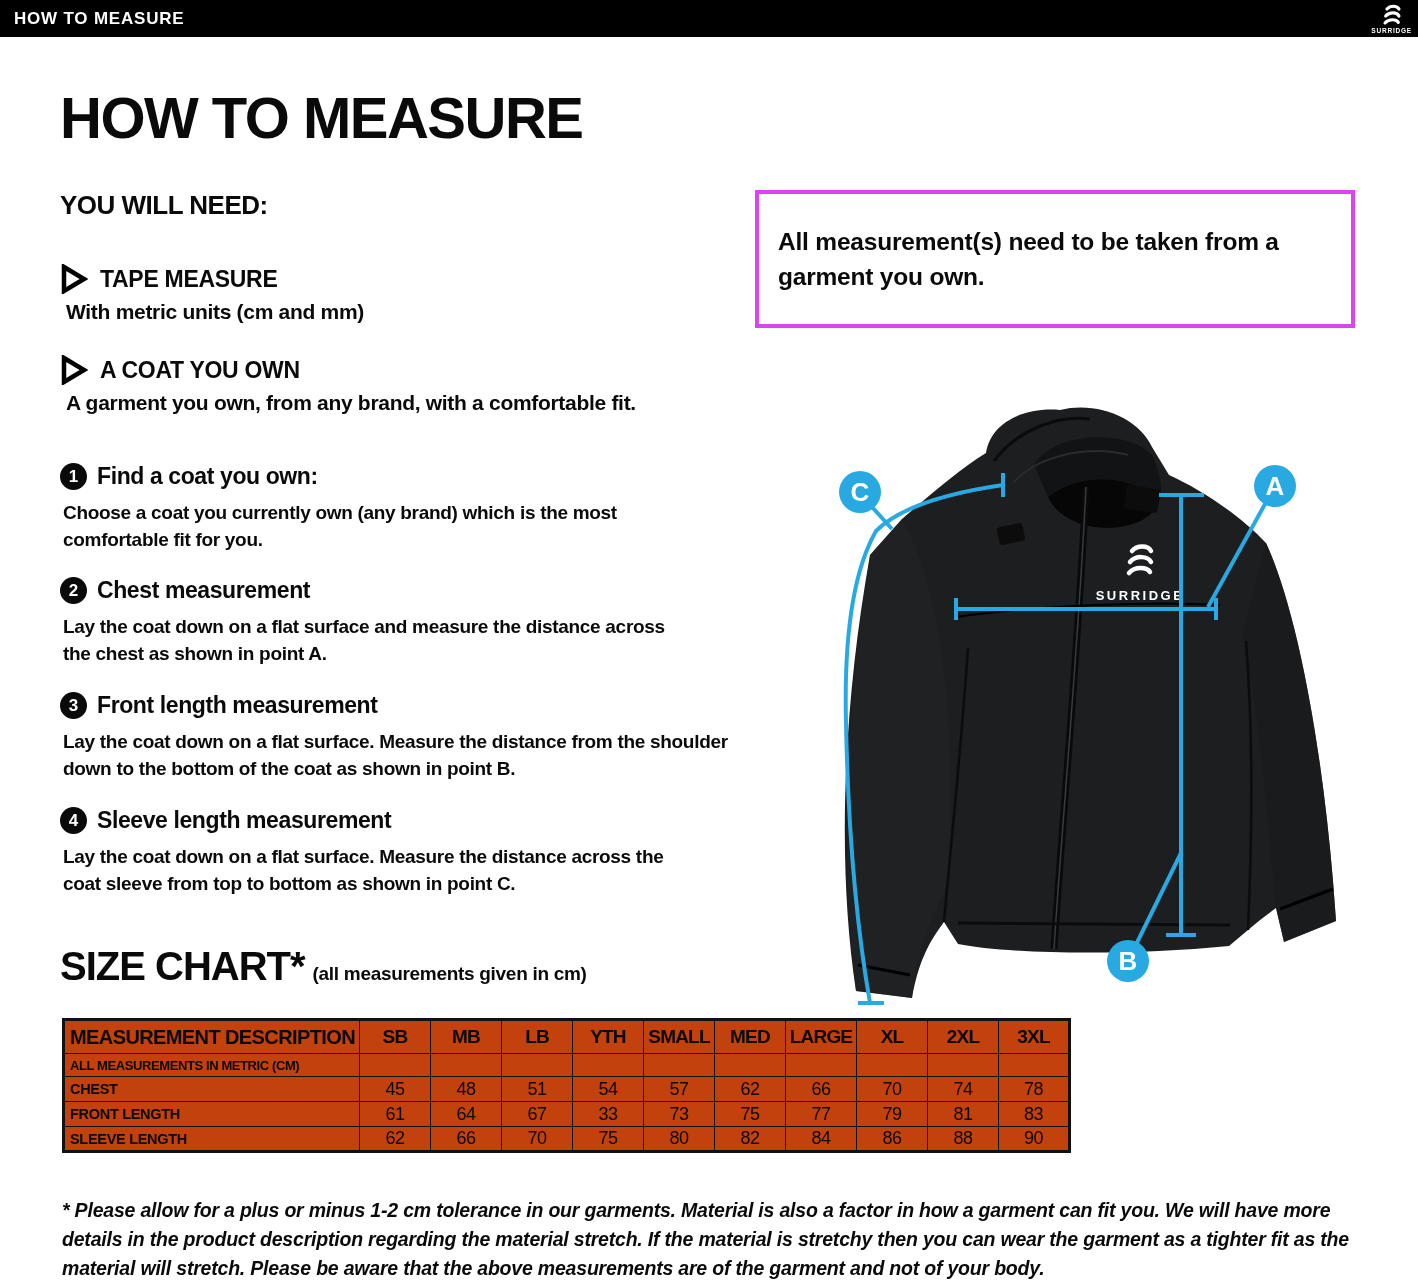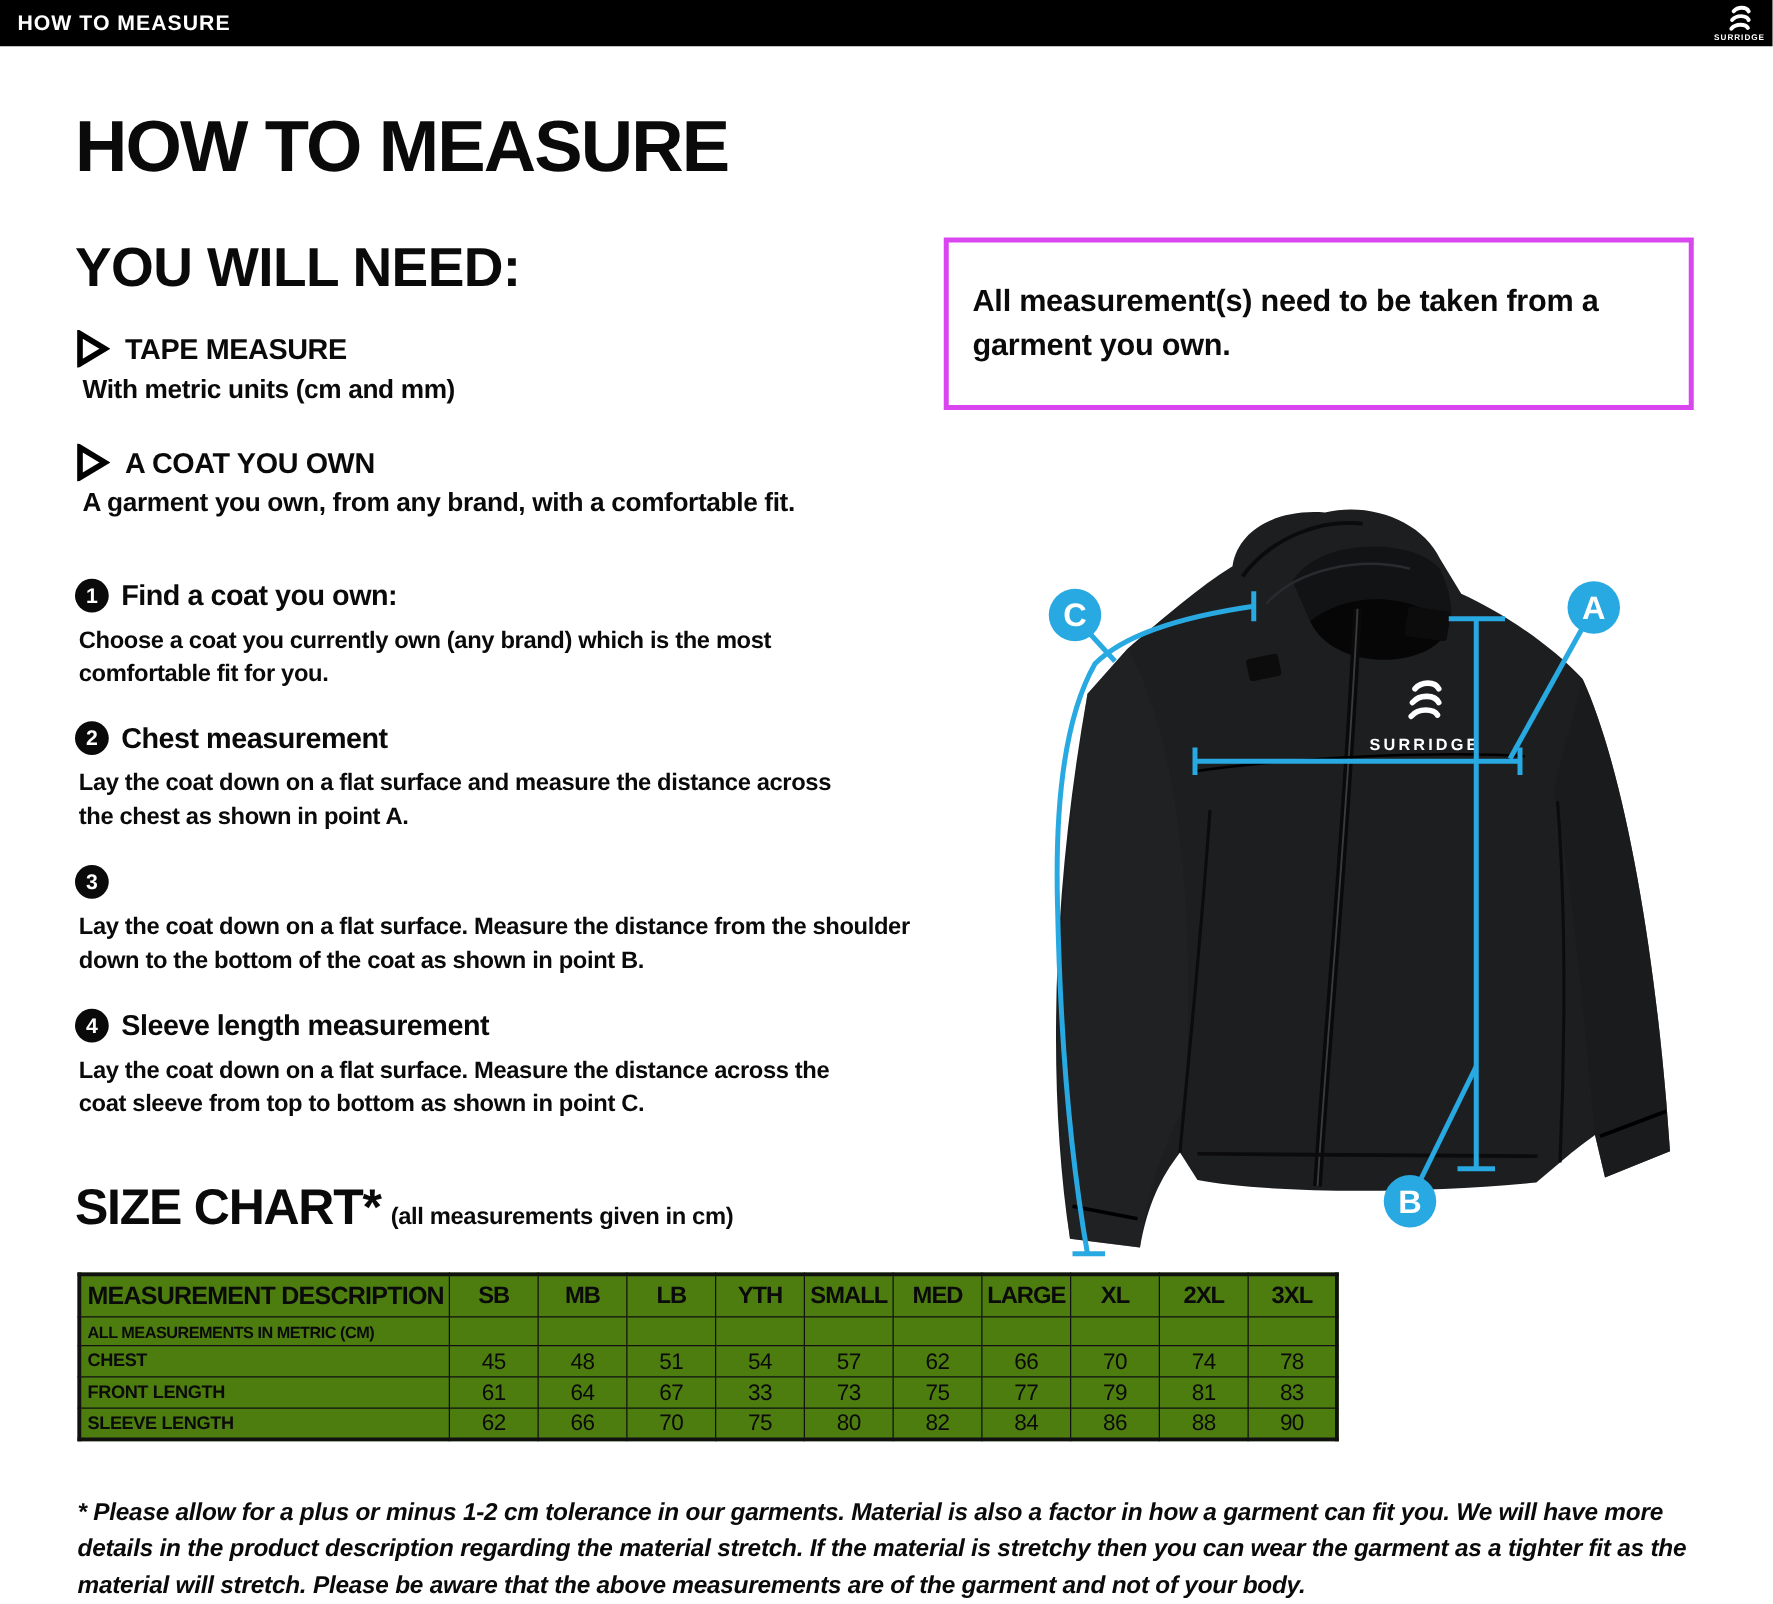--- a/index.html
+++ b/index.html
@@ -12,21 +12,21 @@
 
   
   .topbar { left:0; top:0; width:1418px; height:37px; background:#000;
             display:flex; align-items:center; justify-content:space-between; }
   .topbar-title { color:#fff; font-size:17px; font-weight:700; letter-spacing:.8px; padding-left:14px; }
   .topbar-logo { display:flex; flex-direction:column; align-items:center; padding-right:6px; }
   .topbar-logo .brand-word { color:#fff; font-size:6.5px; font-weight:700; letter-spacing:.8px; margin-top:-1px; }
 
   
   .page-title { left:60px; top:84px; font-size:58px; font-weight:700; letter-spacing:-1.5px; }
-  .need-heading { left:60px; top:190px; font-size:44px; font-weight:700; letter-spacing:-0.5px; }
+  .need-heading { left:60px; top:190px; font-size:26px; font-weight:700; letter-spacing:-0.5px; }
 
   .need-item-head { display:flex; align-items:center; gap:12px; }
   .need-label { font-size:23px; font-weight:700; letter-spacing:-0.3px; }
   .need-desc  { font-size:21px; font-weight:700; letter-spacing:-0.3px; }
 
   .step-head { display:flex; align-items:center; gap:10px; }
   .step-badge { width:27px; height:27px; border-radius:50%; background:#0a0a0a; color:#fff;
                 display:flex; align-items:center; justify-content:center;
                 font-size:17px; font-weight:700; flex:0 0 27px; }
   .step-title { font-size:23px; font-weight:700; letter-spacing:-0.4px; }
@@ -34,21 +34,21 @@
 
   .note-box { left:755px; top:190px; width:600px; min-height:106px; border:4px solid #d946ef;
               padding:30px 19px; font-size:24.5px; font-weight:700; line-height:35px; letter-spacing:-0.2px; }
 
   .size-chart-head { left:60px; top:944px; }
   .size-chart-title { font-size:40px; font-weight:700; letter-spacing:-1px; }
   .size-chart-sub { font-size:19px; font-weight:700; letter-spacing:-0.3px; margin-left:8px; }
 
   
   table.size-table { left:62px; top:1018px; width:1006px; border-collapse:collapse;
-                     table-layout:fixed; position:absolute; background:#4d7c0f; }
+                     table-layout:fixed; position:absolute; background:#c2410c; }
   .size-table { border:3px solid #111; }
   .size-table th, .size-table td { border:1.5px solid #111; padding:0; text-align:center; vertical-align:middle; }
   .size-table col.desc { width:296px; }
   .size-table col.sz { width:71px; }
   .size-table tr.hdr { height:34px; }
   .size-table tr.hdr th { font-size:19px; font-weight:700; letter-spacing:-0.8px; }
   .size-table tr.hdr th.desc-h { font-size:20px; text-align:left; padding-left:5px; letter-spacing:-0.6px; }
   .size-table tr.metric { height:23px; }
   .size-table tr.metric td.lbl { font-size:13px; font-weight:700; text-align:left; padding-left:5px; letter-spacing:-0.4px; }
   .size-table tr.data { height:25px; }
@@ -103,20 +103,21 @@
 
 <div class="abs step-head" style="left:60px; top:577px;">
   <div class="step-badge">2</div>
   <div class="step-title">Chest measurement</div>
 </div>
 <div class="abs step-desc" style="left:63px; top:613px;">Lay the coat down on a flat surface and measure the distance across
 the chest as shown in point A.</div>
 
 <div class="abs step-head" style="left:60px; top:692px;">
   <div class="step-badge">3</div>
+  <div class="step-title">Front length measurement</div>
 </div>
 <div class="abs step-desc" style="left:63px; top:728px;">Lay the coat down on a flat surface. Measure the distance from the shoulder
 down to the bottom of the coat as shown in point B.</div>
 
 <div class="abs step-head" style="left:60px; top:807px;">
   <div class="step-badge">4</div>
   <div class="step-title">Sleeve length measurement</div>
 </div>
 <div class="abs step-desc" style="left:63px; top:843px;">Lay the coat down on a flat surface. Measure the distance across the
 coat sleeve from top to bottom as shown in point C.</div>

